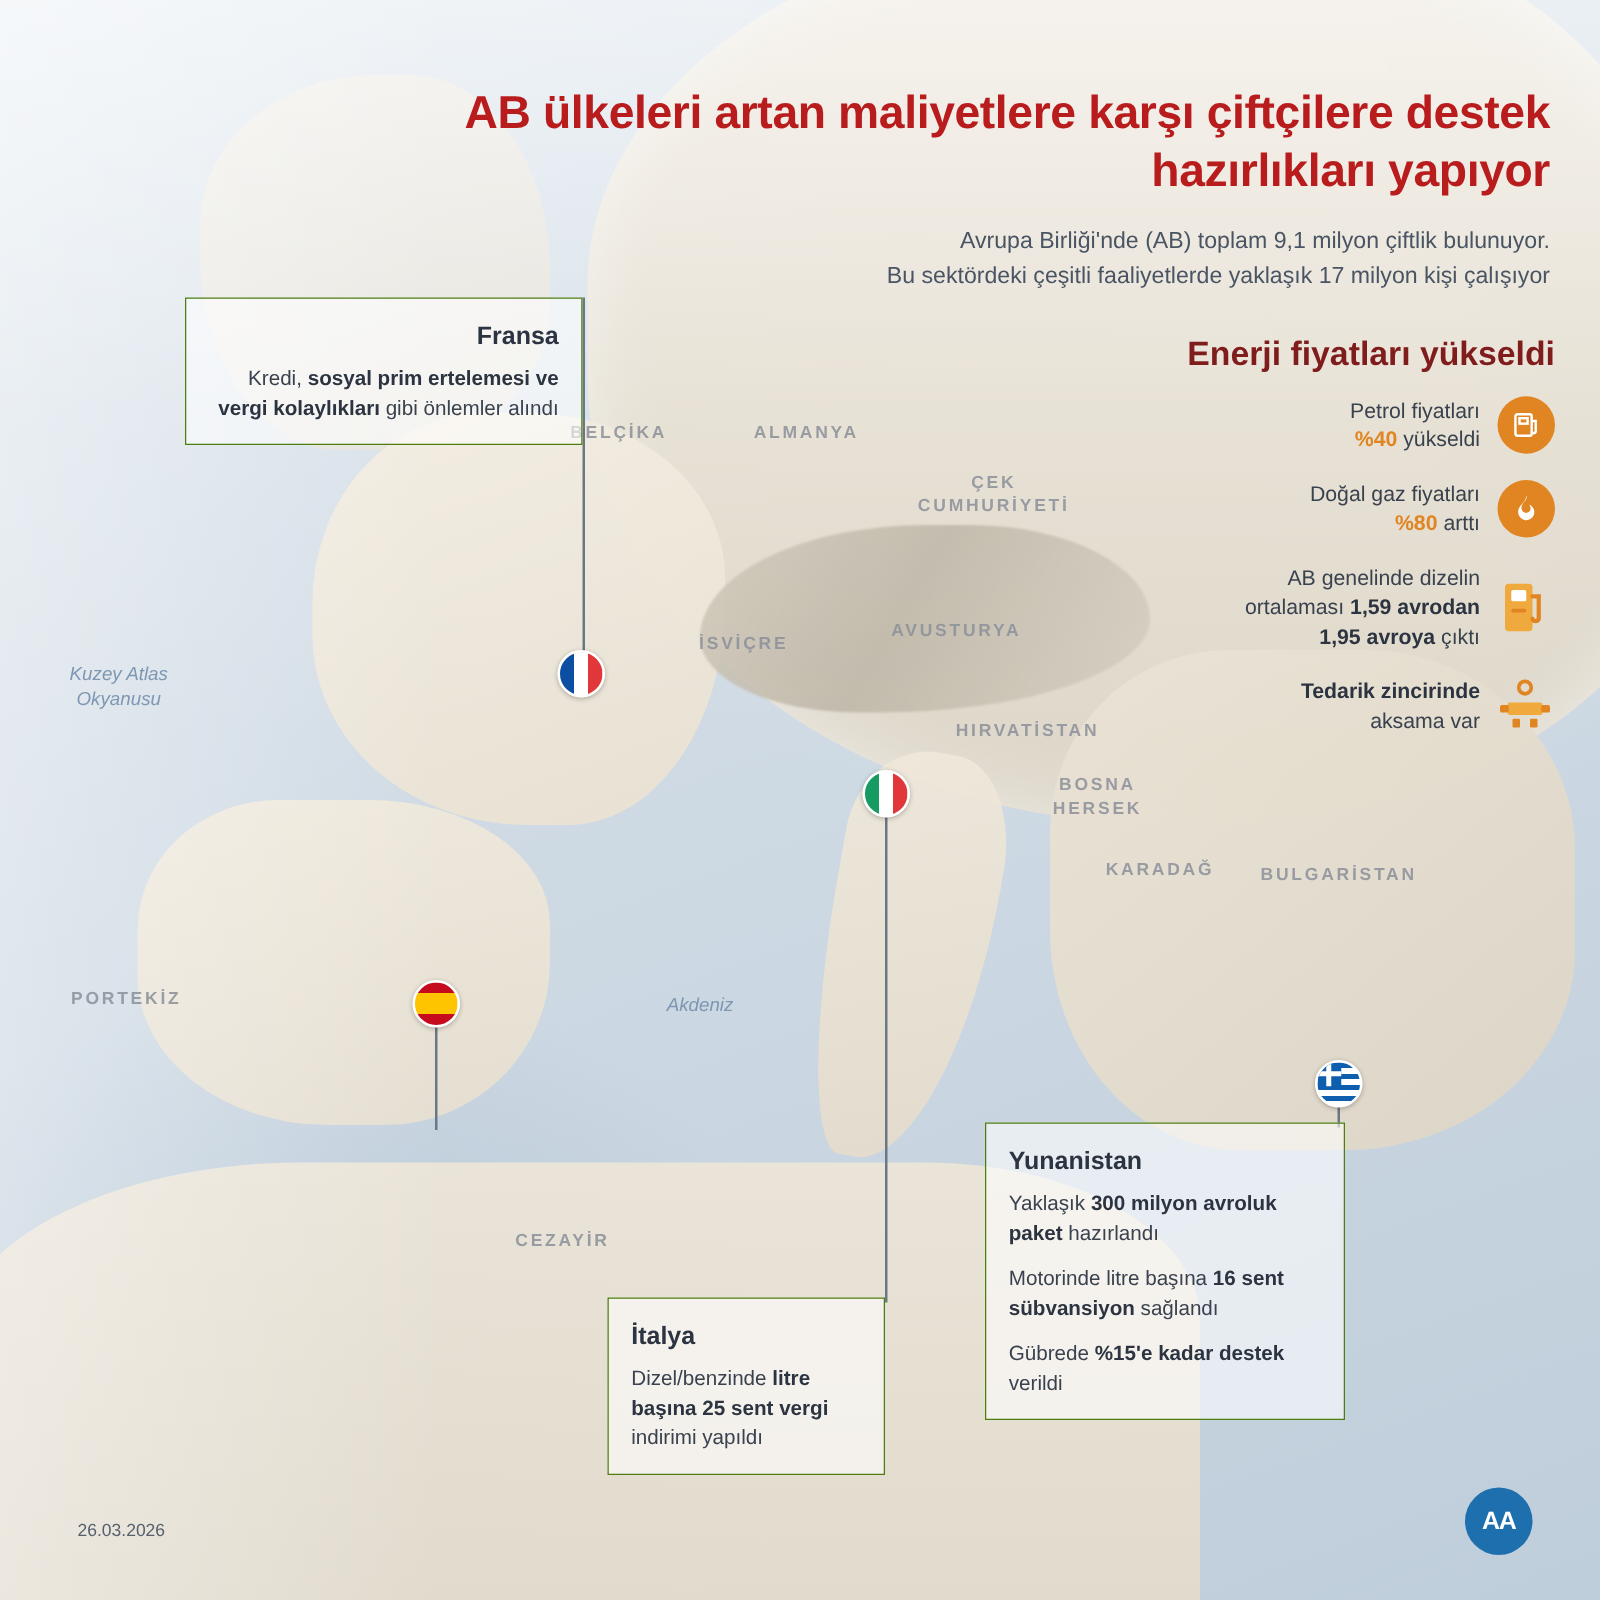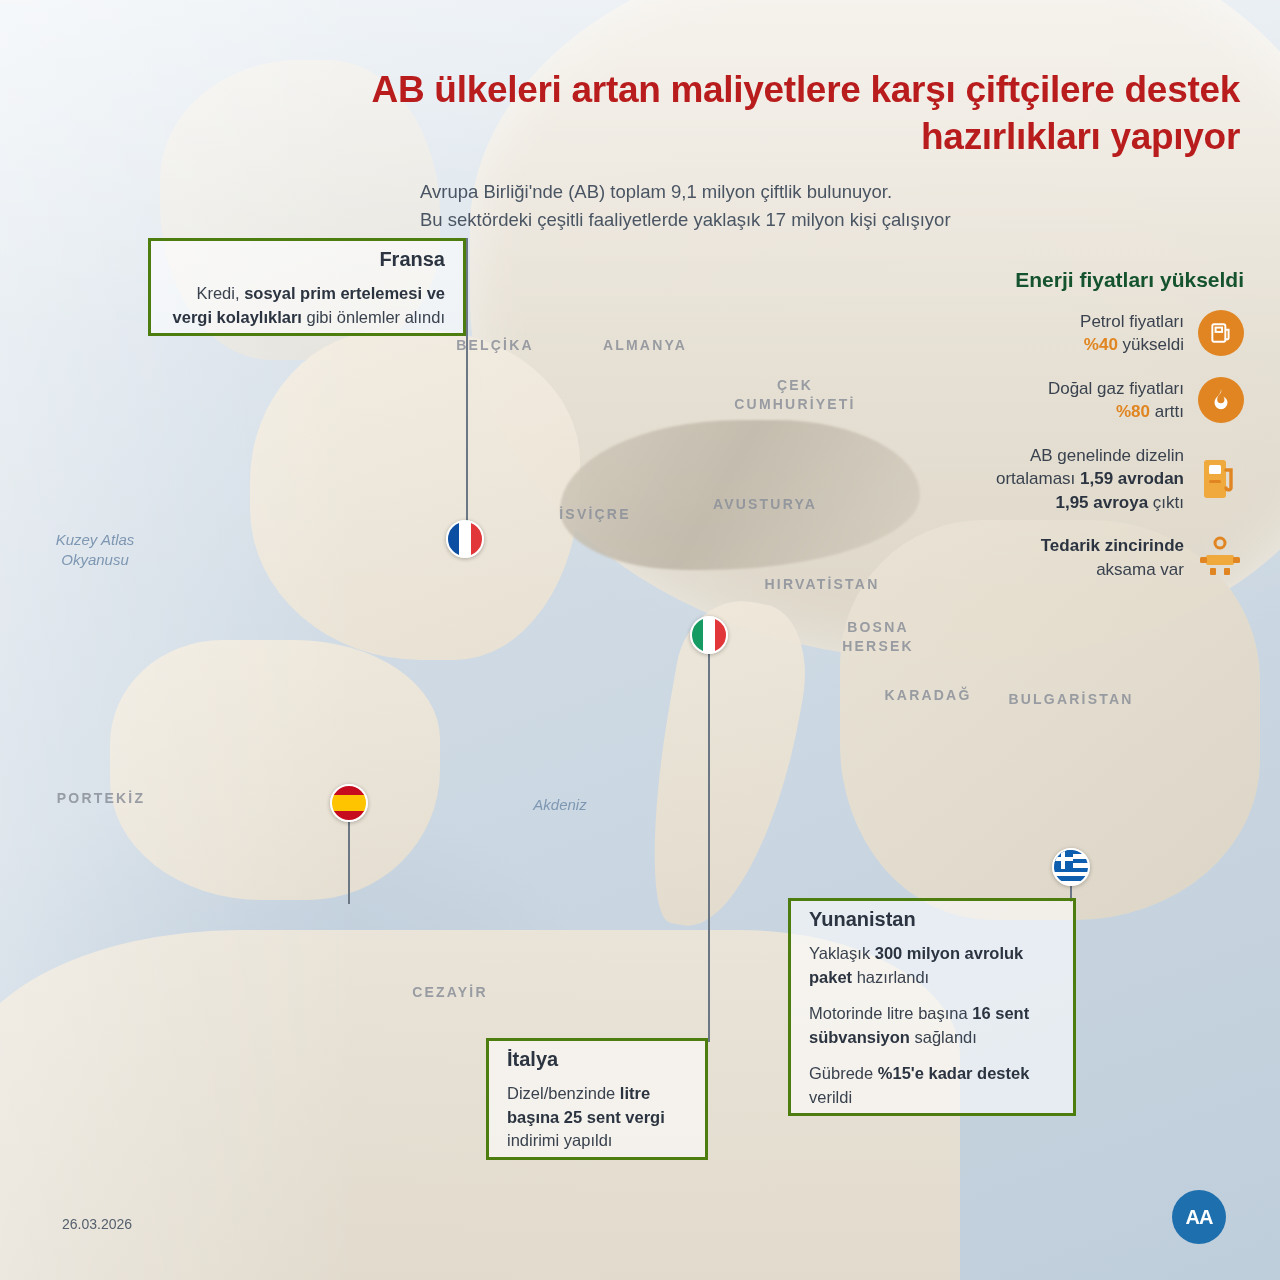--- a/index.html
+++ b/index.html
@@ -117,33 +117,33 @@
     text-align: right;
     font-size: 37px;
     font-weight: 700;
     color: #b91c1c;
     line-height: 1.28;
     letter-spacing: -0.3px;
   }
   .subtitle {
     position: absolute;
     left: 420px; top: 178px; width: 820px;
-    text-align: left;
+    text-align: right;
     font-size: 18.5px;
     color: #4a5563;
     line-height: 1.5;
   }
 
   
   .energy {
     position: absolute; right: 36px; top: 268px; width: 330px;
     text-align: right;
   }
   .energy-title {
-    font-size: 21px; font-weight: 700; color: #14532d;
+    font-size: 27px; font-weight: 700; color: #7f1d1d;
     margin-bottom: 18px;
   }
   .erow {
     display: flex; align-items: center; justify-content: flex-end;
     gap: 14px; margin-bottom: 20px;
   }
   .erow .etext {
     font-size: 17px; color: #39424e; line-height: 1.38; text-align: right;
   }
   .etext b { font-weight: 700; color: #2b3440; }
@@ -153,22 +153,22 @@
     border-radius: 50%;
     background: #e08521;
     display: flex; align-items: center; justify-content: center;
   }
   .eicon svg { display: block; }
 
   
   .card {
     position: absolute;
     background: rgba(255,255,255,.58);
-    border: 3px solid #4d7c0f;
-    padding: 4px 18px;
+    border: 1px solid #4d7c0f;
+    padding: 16px 18px;
     color: #39424e;
     font-size: 16.5px;
     line-height: 1.42;
   }
   .card .cname {
     font-size: 20px; font-weight: 700; color: #2b3440; margin-bottom: 9px;
   }
   .card p { margin-bottom: 13px; }
   .card p:last-child { margin-bottom: 0; }
   .card b { font-weight: 700; color: #2b3440; }

